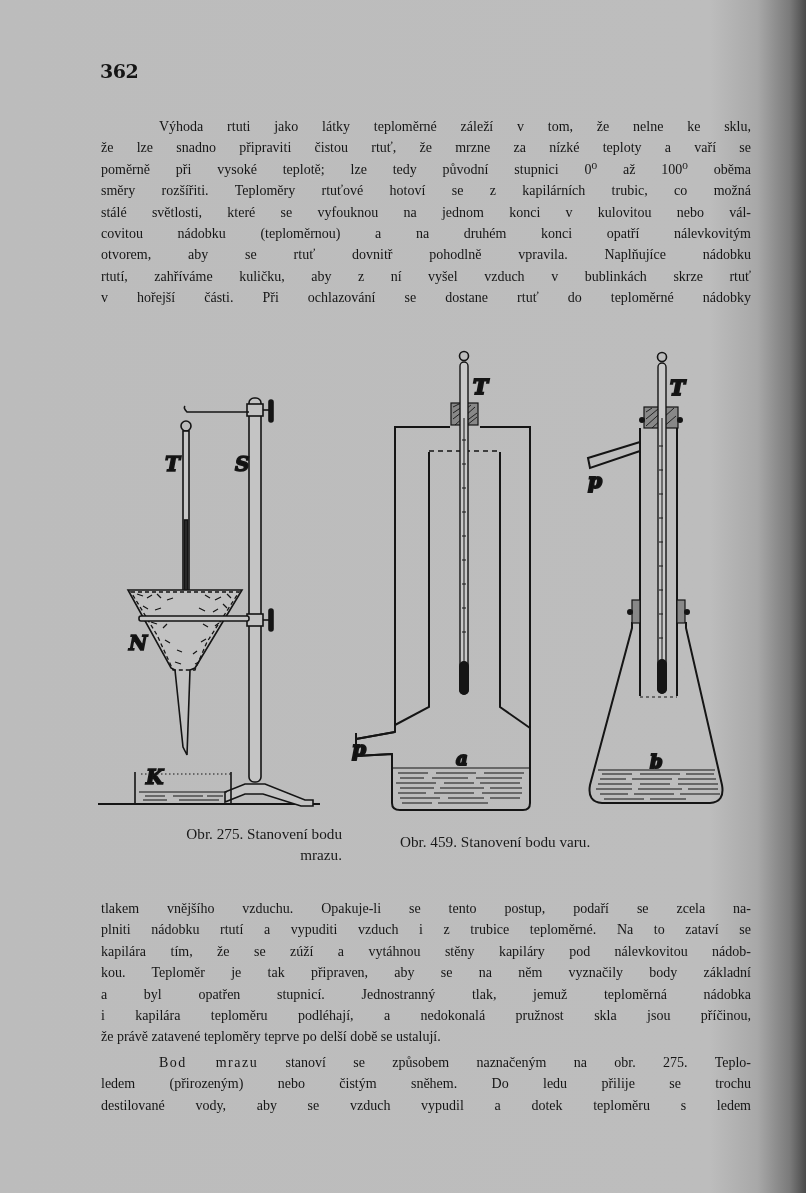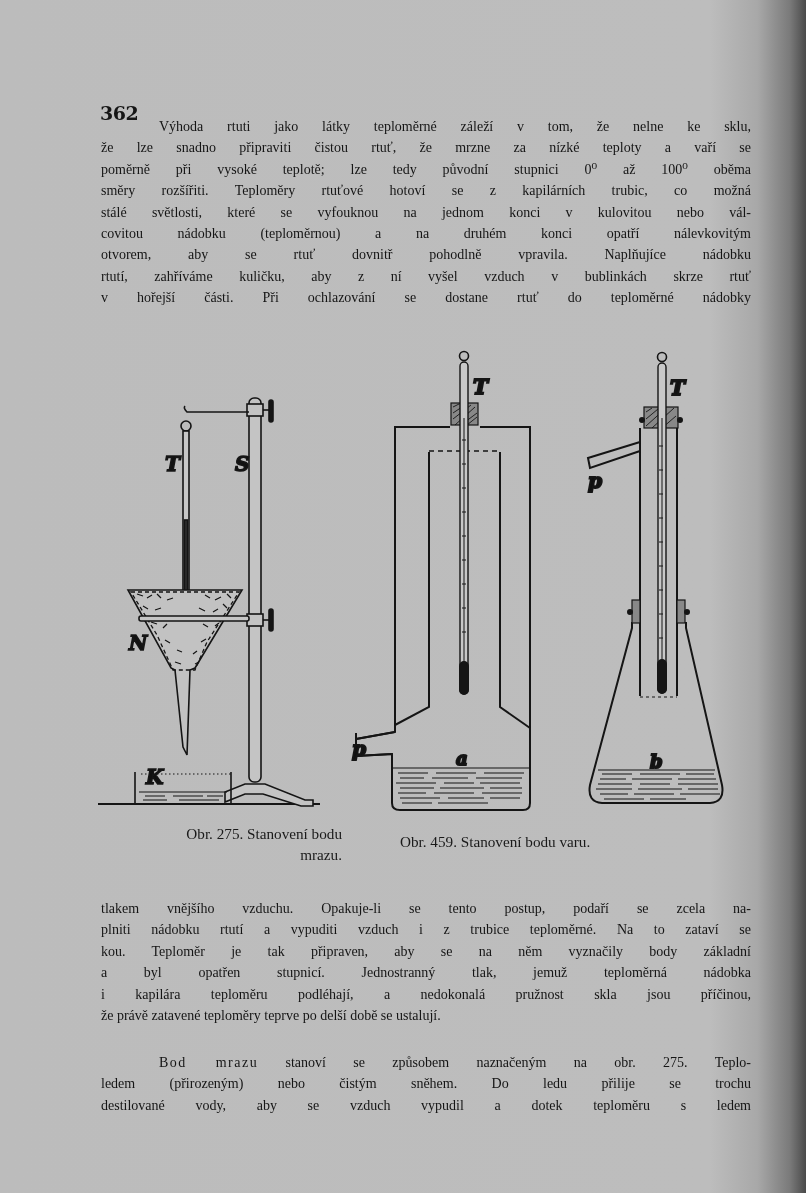--- a/index.html
+++ b/index.html
@@ -3,21 +3,21 @@
 <meta charset="utf-8">
 <style>
   html, body { margin: 0; padding: 0; }
   body {
     width: 806px; height: 1193px; overflow: hidden;
     background: linear-gradient(to right, #bcbcbc 0%, #bdbdbd 88%, #a8a8a8 94%, #7a7a7a 98%, #4a4a4a 100%);
     font-family: "DejaVu Serif", "Liberation Serif", serif;
     color: #151515;
     position: relative;
   }
-  .page-num { position: absolute; left: 100px; top: 60px; font-size: 19px; font-weight: bold; letter-spacing: -0.5px; margin-top: 42px; }
+  .page-num { position: absolute; left: 100px; top: 60px; font-size: 19px; font-weight: bold; letter-spacing: -0.5px; }
   .para {
     position: absolute; left: 101px; width: 650px;
     font-size: 14px; line-height: 21.4px; text-align: justify;
     font-family: "Liberation Serif", "DejaVu Serif", serif;
   }
   .para .line { display: block; text-align: justify; text-align-last: justify; white-space: nowrap; }
   .para .line.last { text-align-last: left; }
   .p1 { top: 116px; }
   .p2 { top: 898px; }
   .p3 { top: 1052px; }
@@ -164,20 +164,21 @@
 
 <div class="caption cap1">
   <div>Obr. 275. Stanovení bodu</div>
   <div>mrazu.</div>
 </div>
 <div class="caption cap2">Obr. 459. Stanovení bodu varu.</div>
 
 <div class="para p2">
   <span class="line">tlakem vnějšího vzduchu. Opakuje-li se tento postup, podaří se zcela na-</span>
   <span class="line">plniti nádobku rtutí a vypuditi vzduch i z trubice teploměrné. Na to zataví se</span>
+  <span class="line">kapilára tím, že se zúží a vytáhnou stěny kapiláry pod nálevkovitou nádob-</span>
   <span class="line">kou. Teploměr je tak připraven, aby se na něm vyznačily body základní</span>
   <span class="line">a byl opatřen stupnicí. Jednostranný tlak, jemuž teploměrná nádobka</span>
   <span class="line">i kapilára teploměru podléhají, a nedokonalá pružnost skla jsou příčinou,</span>
   <span class="line last">že právě zatavené teploměry teprve po delší době se ustalují.</span>
 </div>
 
 <div class="para p3">
   <span class="line indent"><span class="spaced">Bod mrazu</span><span style="white-space: pre;"> stanoví se způsobem naznačeným na obr. 275. Teplo-</span></span>
   <span class="line">ledem (přirozeným) nebo čistým sněhem. Do ledu přilije se trochu</span>
   <span class="line">destilované vody, aby se vzduch vypudil a dotek teploměru s ledem</span>

